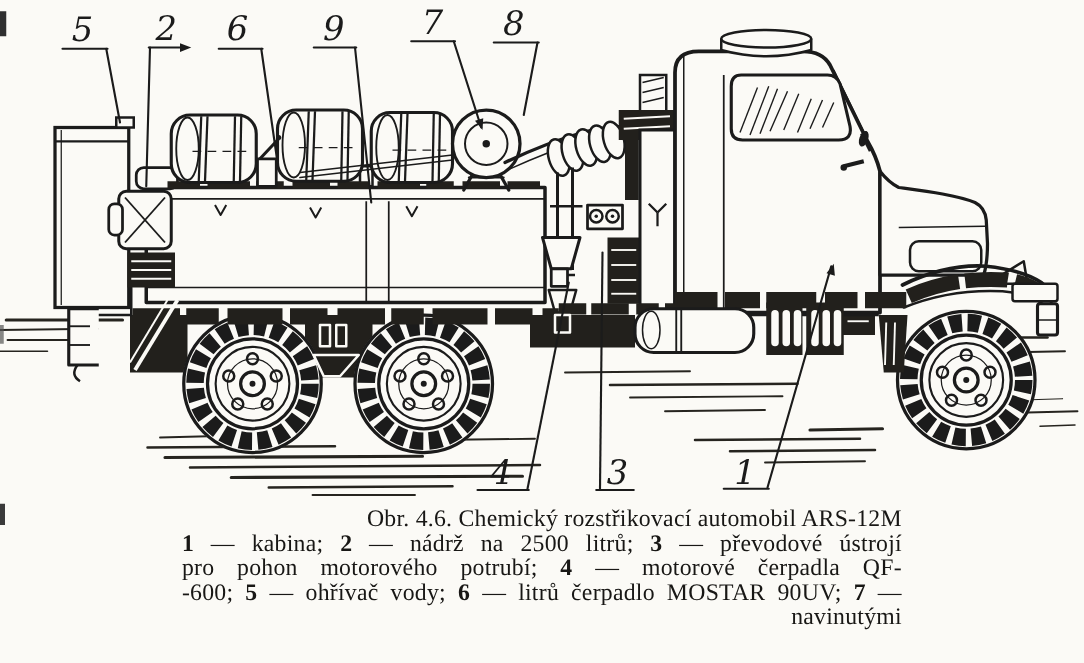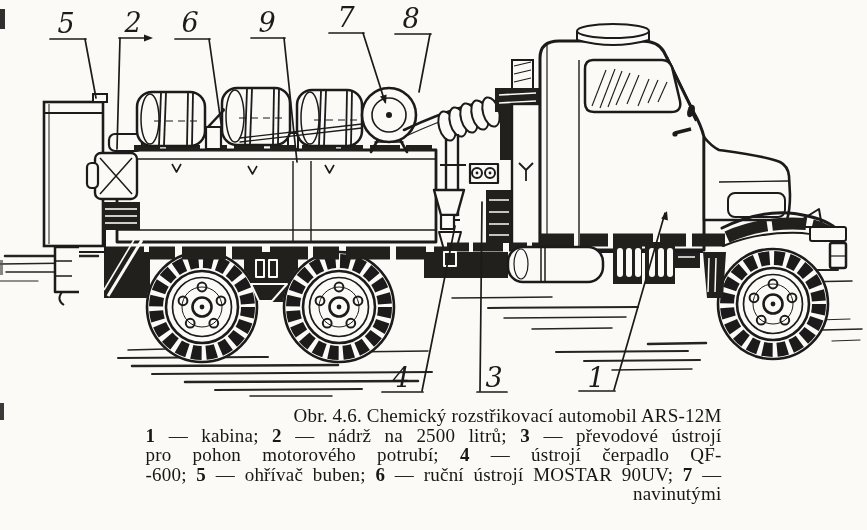--- a/index.html
+++ b/index.html
@@ -353,19 +353,19 @@
 
   <g>
     <rect x="0" y="9" width="5" height="20" fill="#2f2f2f"></rect>
     <rect x="0" y="260" width="3" height="15" fill="#555" opacity="0.7"></rect>
   </g>
 </svg>
 
 <div class="caption">
       <div class="cap-line center"><span>Obr. 4.6. Chemický rozstřikovací automobil ARS-12M</span></div>
       <div class="cap-line just"><span class="bnum">1</span><span> — kabina; </span><span class="bnum">2</span><span> — nádrž na 2500 litrů; </span><span class="bnum">3</span><span> — převodové ústrojí</span></div>
-      <div class="cap-line just"><span>pro pohon motorového potrubí; </span><span class="bnum">4</span><span> — ústrojí čerpadlo QF-</span></div>
-      <div class="cap-line just"><span>-600; </span><span class="bnum">5</span><span> — ohřívač buben; </span><span class="bnum">6</span><span> — ruční ústrojí MOSTAR 90UV; </span><span class="bnum">7</span><span> —</span></div>
+      <div class="cap-line just"><span>pro pohon motorového potrubí; </span><span class="bnum">4</span><span> — motorové čerpadla QF-</span></div>
+      <div class="cap-line just"><span>-600; </span><span class="bnum">5</span><span> — ohřívač vody; </span><span class="bnum">6</span><span> — litrů čerpadlo MOSTAR 90UV; </span><span class="bnum">7</span><span> —</span></div>
       <div class="cap-line center"><span>navinutými</span></div>
     </div>
 <div style="position:absolute;left:0;top:403px;width:4px;height:17px;background:#3a3a3a;"></div>
 
 </div>
 
 </body></html>

